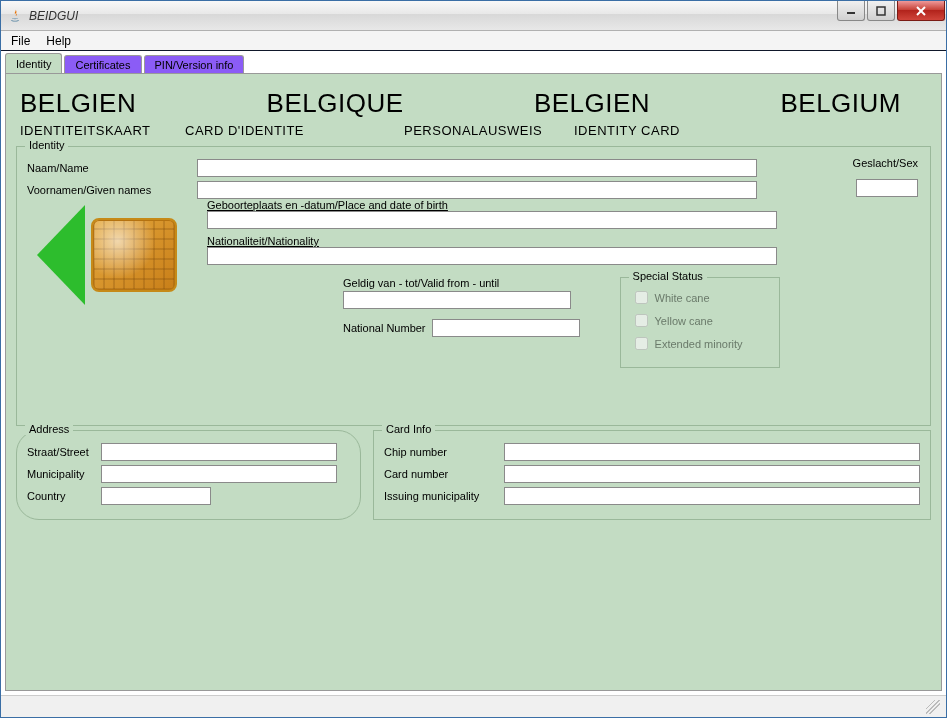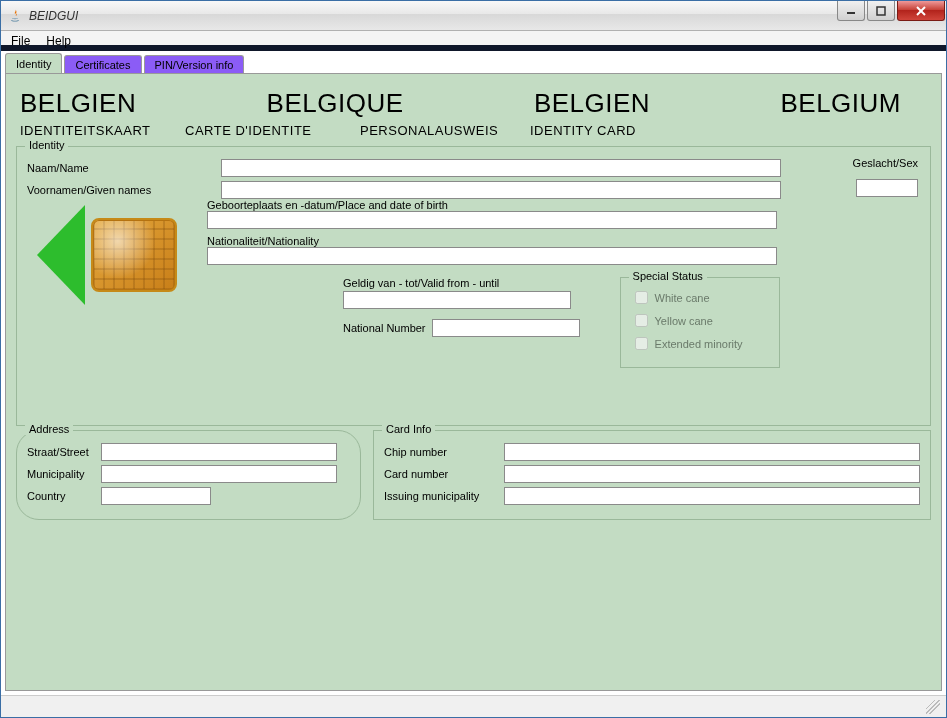--- a/index.html
+++ b/index.html
@@ -64,21 +64,21 @@
   width: 48px;
   background: linear-gradient(to bottom, #e99, #c8443a 45%, #b0211a 46%, #d0443a);
   color: #fff;
   border-color: #7a1a14;
 }
 
 
 .menubar {
   height: 20px;
   background: #f4f4f4;
-  border-bottom: 6px solid #0f172a;
+  border-bottom: 1px solid #0f172a;
   display: flex;
   align-items: stretch;
   padding-left: 2px;
 }
 .menu-item {
   padding: 3px 8px;
   font-size: 12px;
   cursor: default;
 }
 
@@ -132,21 +132,21 @@
   display: flex;
   padding: 0 0 4px 14px;
   gap: 0;
 }
 .subhead-row span {
   font-size: 13px;
   letter-spacing: 0.5px;
 }
 .subhead-row span:nth-child(1){ width: 165px;}
 .subhead-row span:nth-child(2){ width: 175px;}
-.subhead-row span:nth-child(3){ width: 170px;}
+.subhead-row span:nth-child(3){ width: 170px; margin-left: 44px;}
 .subhead-row span:nth-child(4){ }
 
 
 .fs {
   border: 1px solid #9ab89a;
   margin: 4px 10px;
   padding: 8px 10px 10px 10px;
   position: relative;
 }
 .fs > .legend {
@@ -161,21 +161,21 @@
 .row { display: flex; align-items: center; margin: 4px 0; }
 .row .lbl { font-size: 11px; }
 .row input[type=text] {
   height: 18px;
   border: 1px solid #8a8a8a;
   background: #fff;
   font-size: 11px;
   padding: 0 2px;
 }
 
-.identity-top .row .lbl { width: 194px; }
+.identity-top .row .lbl { width: 170px; }
 .identity-top .row input.wide { flex: 0 0 560px; }
 .sex-area {
   position: absolute;
   right: 12px;
   top: 10px;
   text-align: right;
   font-size: 11px;
 }
 .sex-area input { width: 62px; height: 18px; border:1px solid #8a8a8a; margin-top:10px;}
 
@@ -200,21 +200,21 @@
     repeating-linear-gradient(0deg, rgba(120,70,10,0.25) 0 2px, transparent 2px 10px),
     repeating-linear-gradient(90deg, rgba(120,70,10,0.25) 0 2px, transparent 2px 10px),
     linear-gradient(135deg, #e5a93e, #c87e18);
   box-shadow: inset 0 0 0 1px #b57210;
 }
 
 .mid-right {
   margin-left: 180px;
   margin-top: -112px;
 }
-.mid-right .lbl { font-size: 11px; display:block; margin-top:6px; }
+.mid-right .lbl { font-size: 11px; display:block; margin-top:6px;text-decoration:underline; }
 .mid-right input.long { width: 570px; height:18px; border:1px solid #8a8a8a; }
 
 .valid-row {
   display:flex;
   margin-top: 12px;
   gap: 40px;
 }
 .valid-left { margin-left: 316px; }
 .valid-left .lbl { font-size:11px; display:block; }
 .valid-left input { width: 228px; height:18px; border:1px solid #8a8a8a; margin-top:2px;}
@@ -304,21 +304,21 @@
   <div class="tab-panel">
 
     <div class="country-row">
       <span>BELGIEN</span>
       <span>BELGIQUE</span>
       <span>BELGIEN</span>
       <span>BELGIUM</span>
     </div>
     <div class="subhead-row">
       <span>IDENTITEITSKAART</span>
-      <span>CARTE D'IDENTITE</span>
+      <span>CARD D'IDENTITE</span>
       <span>PERSONALAUSWEIS</span>
       <span>IDENTITY CARD</span>
     </div>
 
     <div class="fs identity-top" style="padding-bottom:16px; min-height:280px;">
       <span class="legend">Identity</span>
 
       <div class="row">
         <span class="lbl">Naam/Name</span>
         <input type="text" class="wide" value="" style="">

